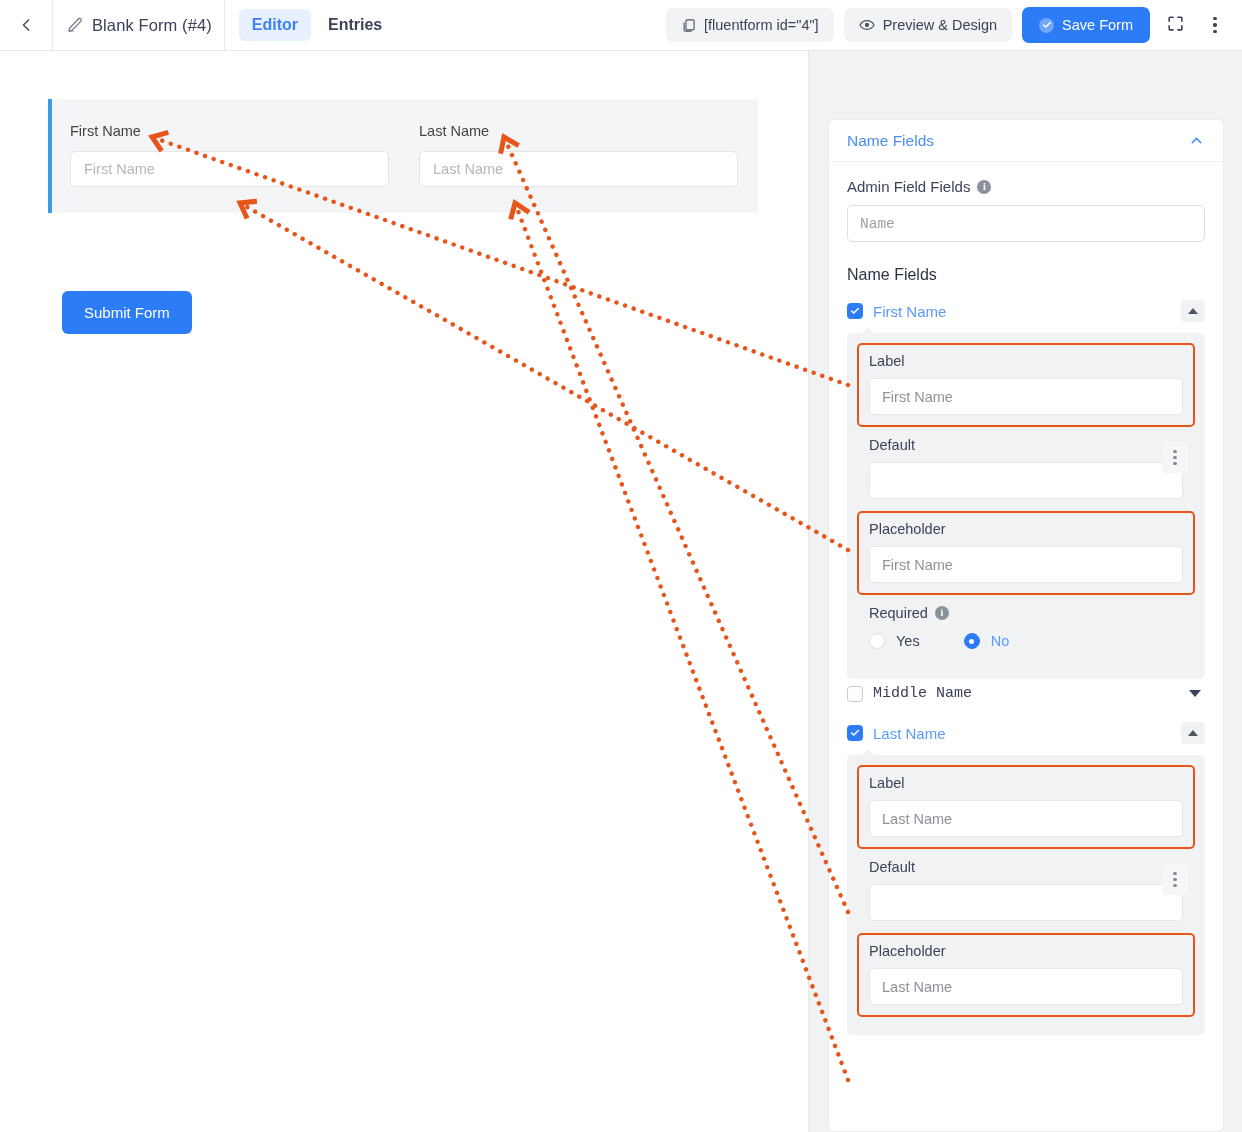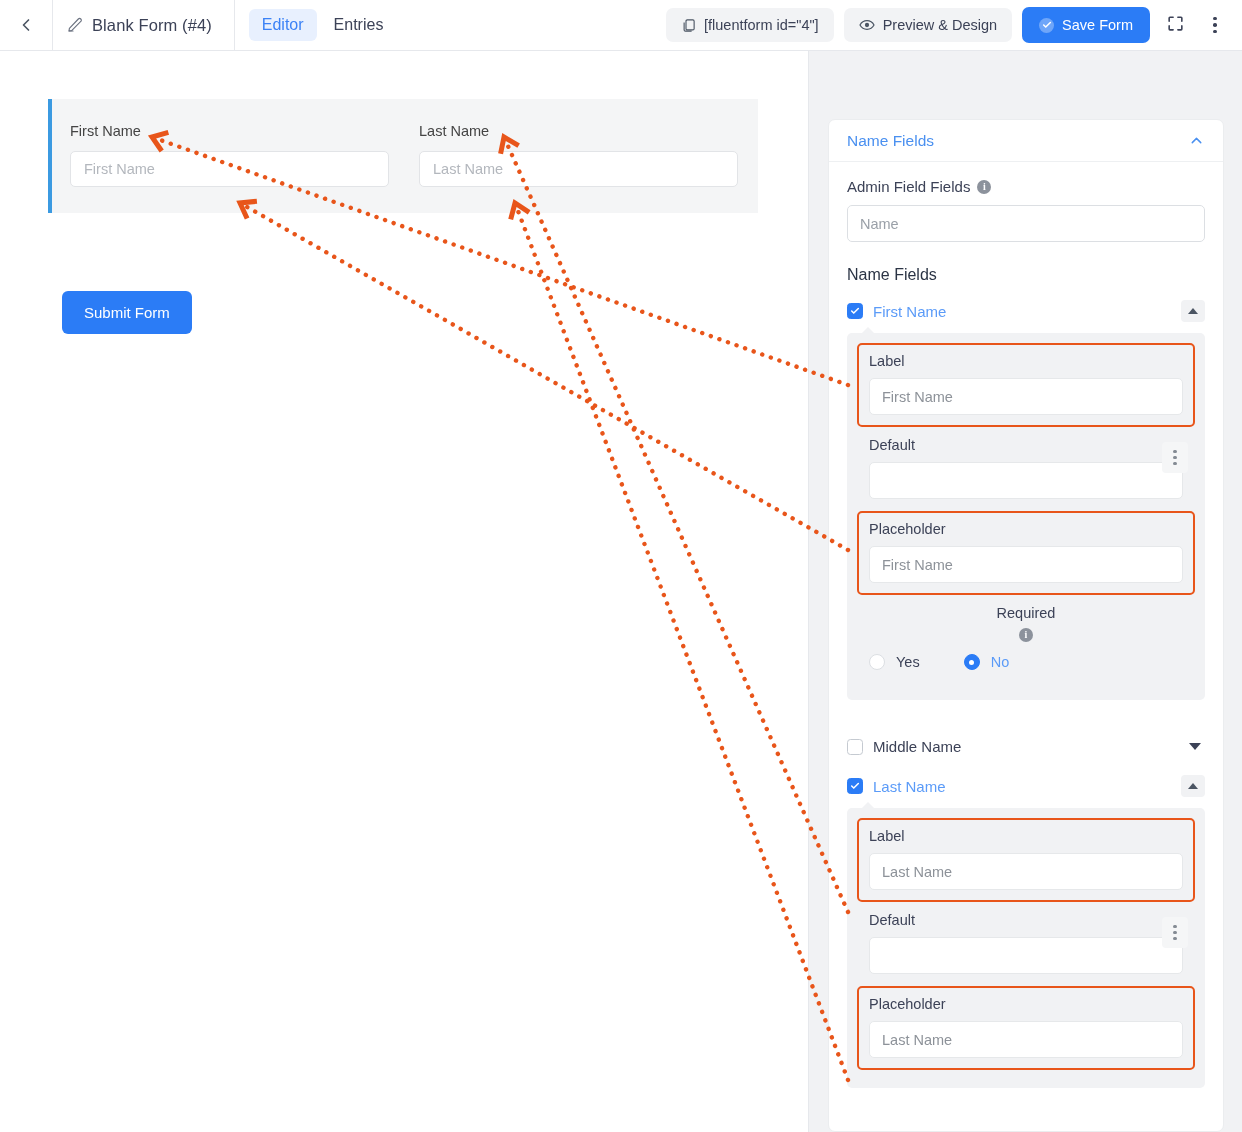--- a/index.html
+++ b/index.html
@@ -17,27 +17,27 @@
     background: #fff; border-bottom: 1px solid #e6e8ec;
     display: flex; align-items: center;
   }
   .back-btn {
     width: 52px; height: 50px; display: flex; align-items: center; justify-content: center;
     cursor: pointer; color: #4b5563;
   }
   .back-btn svg { display: block; }
   .title-cell {
     height: 50px; display: flex; align-items: center; gap: 9px;
-    padding: 0 22px 0 14px;
+    padding: 0 12px 0 14px;
     border-left: 1px solid #e6e8ec; border-right: 1px solid #e6e8ec;
   }
   .title-cell .pen { color: #6b7280; display: flex; }
   .form-title { font-size: 16.5px; color: #3c4257; letter-spacing: .1px; }
 
-  .nav-tabs { display: flex; align-items: flex-end; gap: 4px; margin-left: 14px; }
+  .nav-tabs { display: flex; align-items: flex-end; gap: 4px; margin-left: 14px; font-weight: bold; }
   .nav-tab {
     font-size: 16px; color: #3c4257; padding: 7px 13px; border-radius: 6px; cursor: pointer;
     white-space: nowrap;
   }
   .nav-tab.active { background: #e8f0fe; color: #3b82f6; }
 
   .topbar-right {
     position: absolute; right: 12px; top: 0; height: 50px;
     display: flex; align-items: center; gap: 10px;
   }
@@ -123,21 +123,21 @@
   .sec-label { font-size: 15px; color: #3c4257; display: flex; align-items: center; gap: 7px; }
   .info-ic {
     width: 14px; height: 14px; border-radius: 50%; background: #8c929c; color: #fff;
     font-size: 10px; line-height: 14px; text-align: center; font-weight: bold;
     display: inline-block; font-family: "Liberation Serif", serif;
   }
   .tinput {
     width: 100%; height: 37px; margin-top: 10px;
     border: 1px solid #dcdfe3; border-radius: 5px; background: #fff;
     padding: 0 12px; font-size: 14.5px; color: #8b5cf6;
-    font-family: Liberation Sans, sans-serif;
+    font-family: Liberation Mono, monospace;
   }
   .tinput::placeholder { color: #9aa0a8; }
 
   .sec-title { font-size: 16px; color: #2b3445; margin-top: 24px; font-weight: normal; }
 
   .acc-row {
     display: flex; align-items: center; justify-content: space-between;
     margin-top: 16px;
   }
   .acc-left { display: flex; align-items: center; gap: 10px; }
@@ -349,39 +349,39 @@
               </span>
           </div>
 
           <div class="grp hl">
             <div class="grp-label">Placeholder</div>
             <input class="grp-input" type="text" readonly="" placeholder="First Name" style="">
           </div>
 
 
           <div class="grp">
-            <div class="grp-label" style="display:flex;align-items:center;gap:7px;flex-direction:column;">
+            <div class="grp-label" style="display:flex;align-items:center;gap:7px;">
               <span>Required</span>
               <span class="info-ic">i</span>
             </div>
             <div class="radio-row">
               <span class="radio">
                 <span class="rdot"></span>
                 <span class="rlabel">Yes</span>
               </span>
               <span class="radio">
                 <span class="rdot on"></span>
                 <span class="rlabel on">No</span>
               </span>
             </div>
           </div>
         </div>
 
         
-        <div class="acc-row" style="margin-top:38px;">
+        <div class="acc-row" style="margin-top:6px;font-family:Liberation Mono, monospace;">
           <div class="acc-left">
             <span class="cbx"></span>
             <span class="acc-name">Middle Name</span>
           </div>
           <span style="display:flex;padding-right:4px;cursor:pointer;">
             <span class="tri-dn"></span>
           </span>
         </div>
 
         

